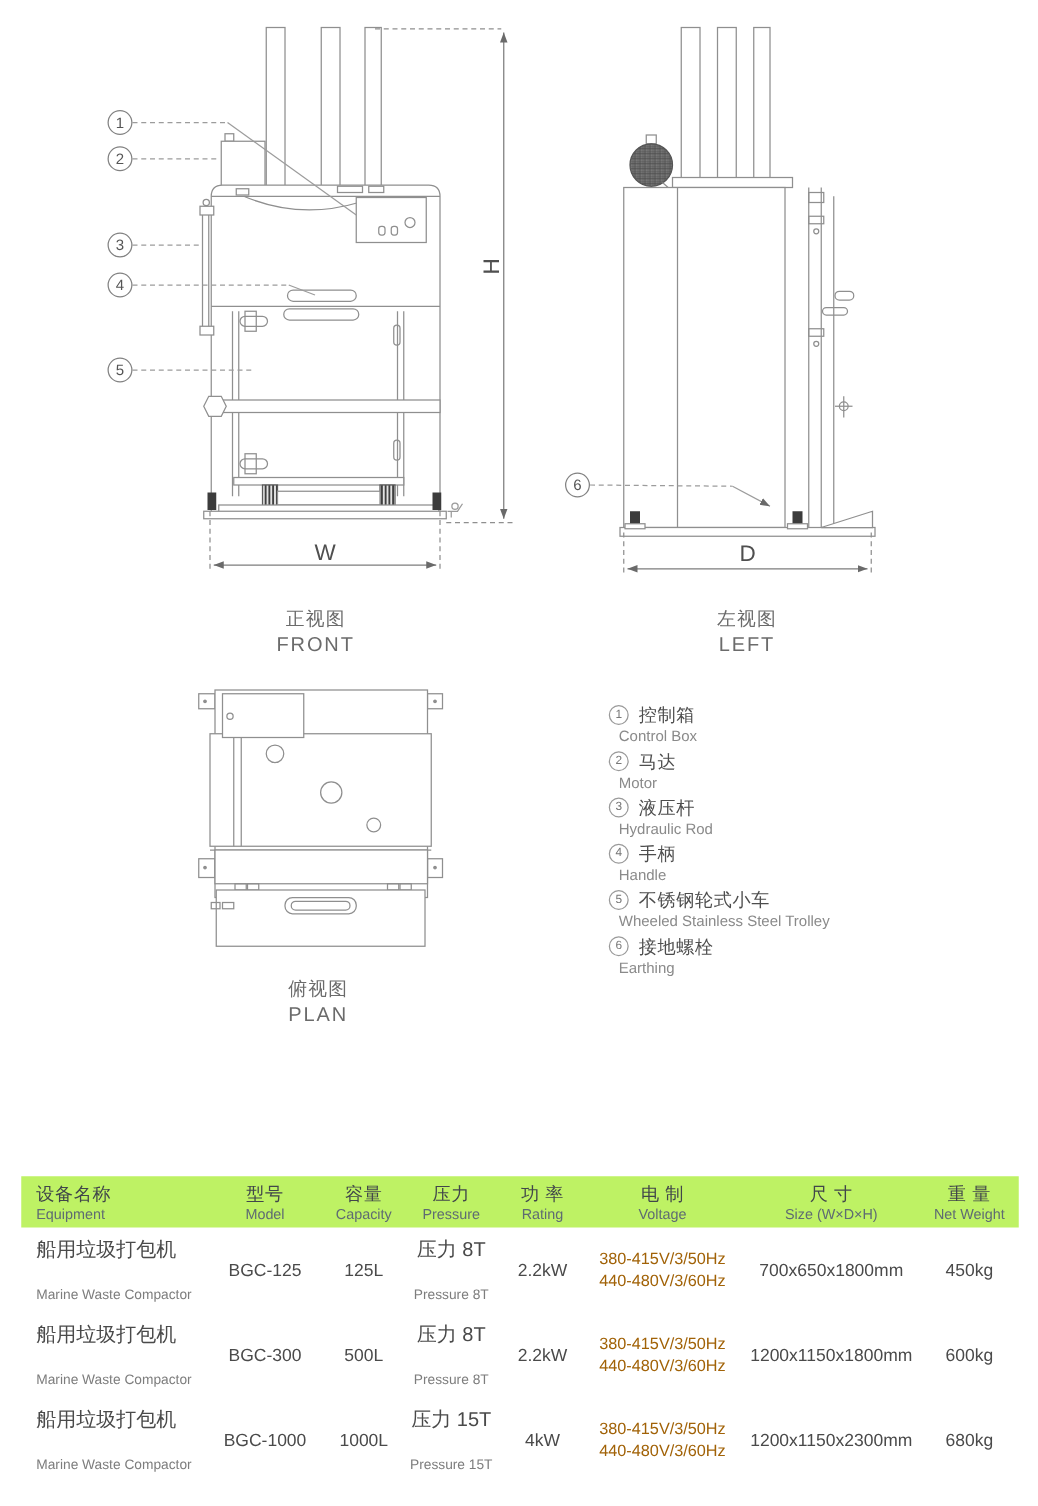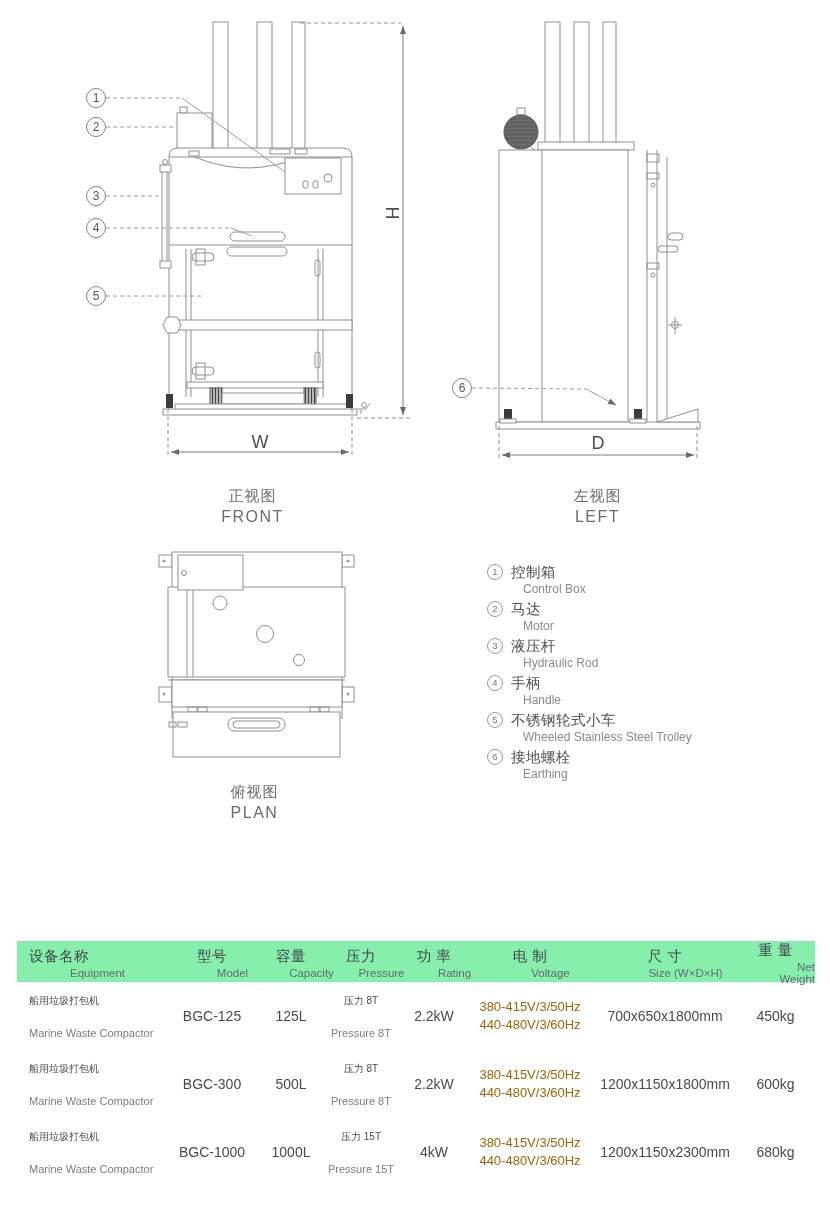--- a/index.html
+++ b/index.html
@@ -10,34 +10,34 @@
   .view-label{position:absolute;text-align:center;color:#6b6b6b;}
   .view-label .zh{font-size:15px;line-height:20px;letter-spacing:1px;}
   .view-label .en{font-size:16px;line-height:22px;letter-spacing:1.5px;}
   
   .legend{position:absolute;left:487px;top:562px;width:310px;}
   .legend-item{margin-bottom:3px;}
   .legend-main{display:flex;align-items:center;height:20px;}
   .lnum{display:inline-block;width:14px;height:14px;border:1px solid #9a9a9a;border-radius:50%;
         font-size:9.5px;line-height:14px;text-align:center;color:#777;margin-right:8px;flex:0 0 auto;}
   .lzh{font-size:14.5px;color:#4d4d4d;letter-spacing:0.5px;}
-  .len{font-size:12px;color:#8a8a8a;margin-left:36px;line-height:14px;}
+  .len{font-size:12px;color:#8a8a8a;margin-left:8px;line-height:14px;}
   
   .spec-table{position:absolute;left:17px;top:941px;width:798px;}
   .thead,.trow{display:grid;grid-template-columns:145px 100px 58px 82px 64px 128px 142px 79px;}
-  .thead{background:#86efac;height:41px;}
+  .thead{background:#bef264;height:41px;}
   .cell{display:flex;flex-direction:column;justify-content:center;align-items:center;
         box-sizing:border-box;text-align:right;}
   .cell.left{align-items:flex-start;padding-left:12px;text-align:left;}
   .th .zh{font-size:14.5px;color:#41464a;letter-spacing:0.5px;}
-  .th .en{font-size:11.5px;color:#5e6b72;margin-top:1px;margin-left:41px;}
+  .th .en{font-size:11.5px;color:#5e6b72;margin-top:1px;}
   .trow{height:68px;}
   .trow:first-of-type{margin-top:5px;}
   .td{color:#4a4a4a;font-size:14px;}
-  .td .zh{font-size:10px;color:#4a4a4a;}
+  .td .zh{font-size:16px;color:#4a4a4a;}
   .td .sub{font-size:11px;color:#7d7d7d;margin-top:19px;}
   .td .v2{font-size:13px;line-height:18px;color:#a16207;}
   text{font-family:"Liberation Sans",sans-serif;}
 </style>
 </head>
 <body>
 
 <div class="page">
 
   <svg class="abs" style="left:55px;top:5px" width="365" height="462" viewBox="0 0 365 462">

